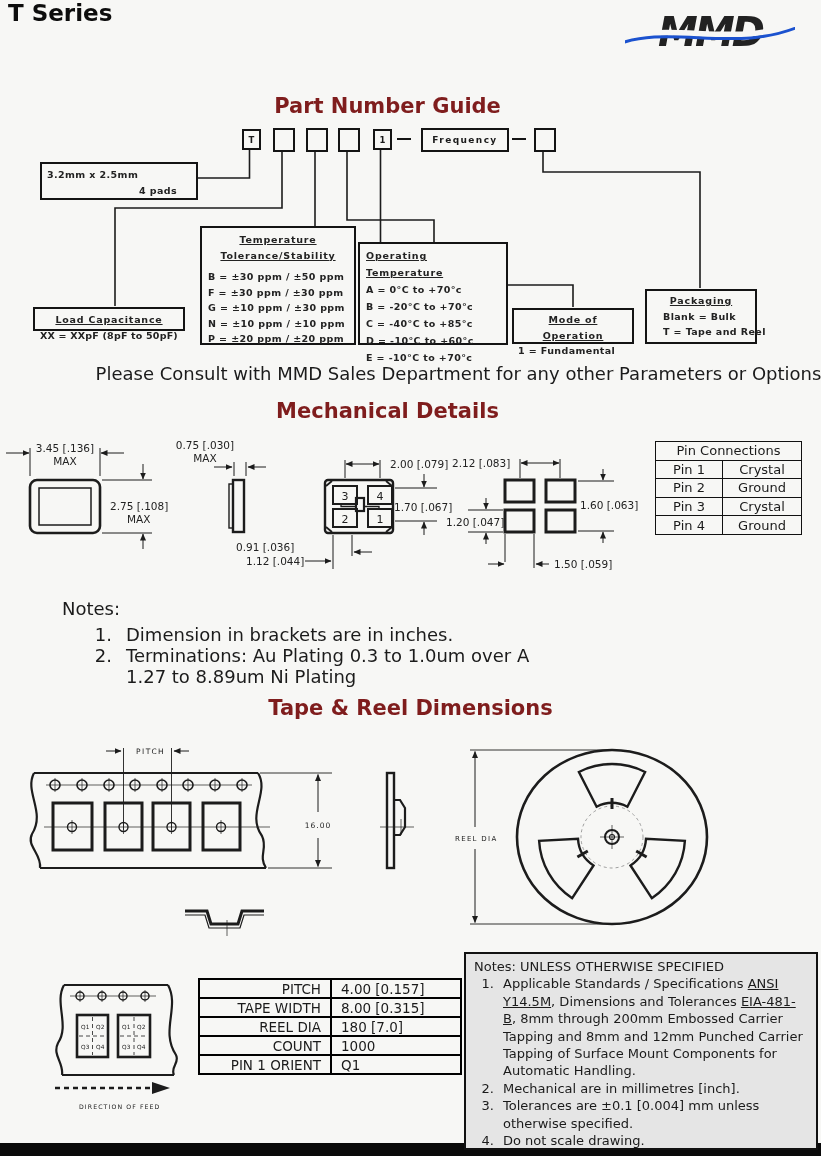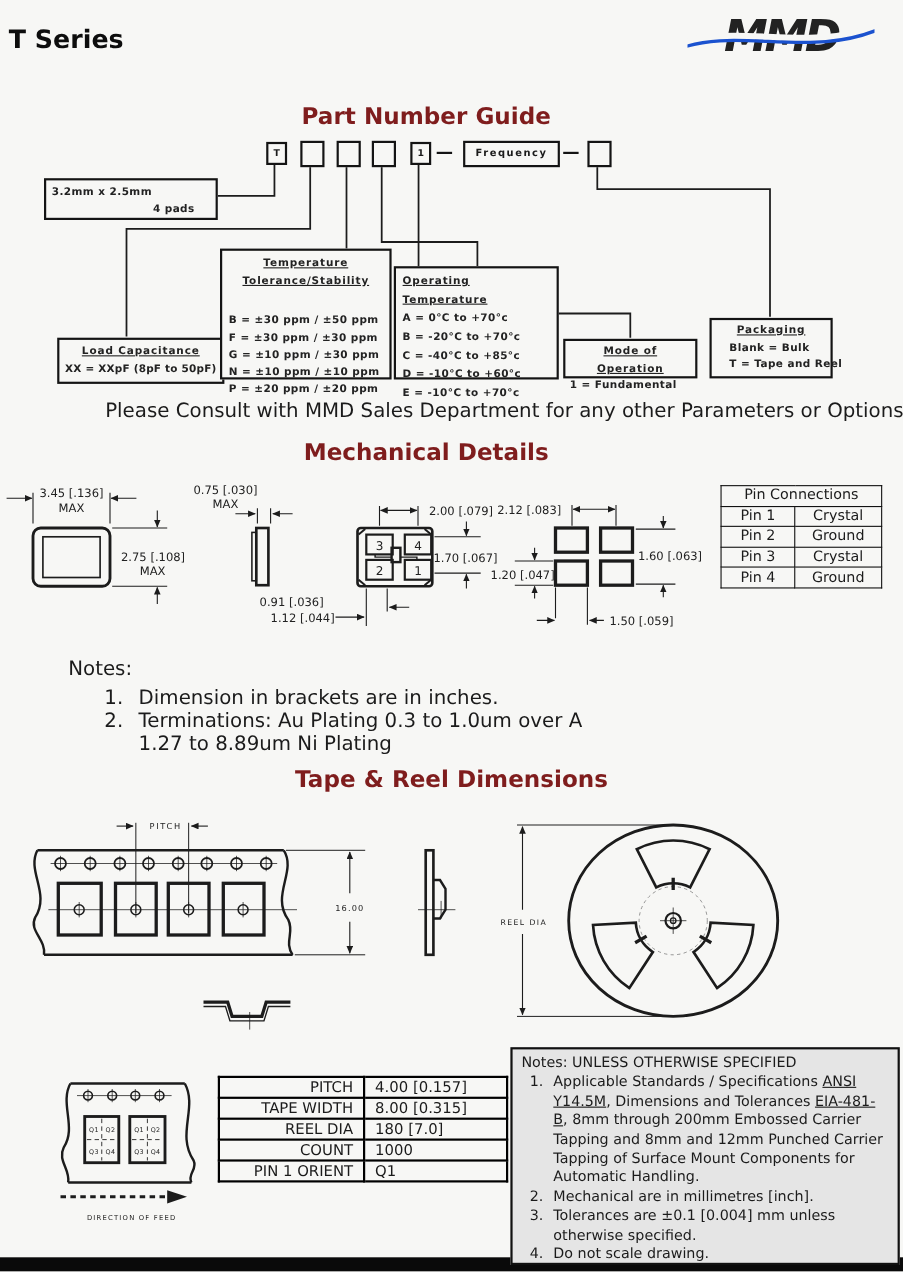--- a/index.html
+++ b/index.html
@@ -38,21 +38,21 @@
   .u{text-decoration:underline;}
   #footer-bar{background:#0a0a0a;z-index:1;}
   svg{display:block;}
   svg text{font-family:"DejaVu Sans","Liberation Sans",sans-serif;fill:#222;}
 </style>
 </head>
 <body>
 
 <div id="page">
 
-  <div class="abs page-title" style="left:8px;top:24px;">T Series</div>
+  <div class="abs page-title" style="left:8px;top:0;">T Series</div>
 
   <div class="abs" style="left:625px;top:6px;width:170px;height:55px;">
     <svg width="170" height="55" viewBox="0 0 170 55">
       <text x="85" y="40" text-anchor="middle" font-size="40" font-weight="bold" font-style="italic" fill="#1b52cf" letter-spacing="-3">MMD</text>
       <path d="M -12,36 C 45,12 112,46 180,14" stroke="#f7f7f5" stroke-width="6" fill="none"></path>
       <path d="M -12,40 C 45,16 112,50 180,18" stroke="#1b52cf" stroke-width="3" fill="none"></path>
     </svg>
   </div>
 
   <div class="abs section-title" style="left:0;top:94px;width:775px;">Part Number Guide</div>
@@ -81,29 +81,29 @@
   <div class="pn-dash" style="left:397px;top:138px;width:14px;"></div>
   <div class="pn-box" style="left:421px;top:128px;width:84px;height:20px;font-size:9px;letter-spacing:1.4px;">Frequency</div>
   <div class="pn-dash" style="left:512px;top:138px;width:14px;"></div>
   <div class="pn-box" style="left:534px;top:128px;width:18px;height:20px;"></div>
 
   <div class="cbox" style="left:40px;top:162px;width:158px;height:38px;">
     <div>3.2mm x 2.5mm</div>
     <div style="text-align:right;padding-right:14px;">4 pads</div>
   </div>
 
-  <div class="cbox" style="left:52px;top:307px;width:152px;height:42px;padding:3px 2px;">
+  <div class="cbox" style="left:33px;top:307px;width:152px;height:24px;padding:3px 2px;">
     <div class="ttl">Load Capacitance</div>
     <div class="itm" style="text-align:center;letter-spacing:.2px;">XX = XXpF (8pF to 50pF)</div>
   </div>
 
   <div class="cbox" style="left:200px;top:226px;width:156px;height:119px;padding:4px 6px;">
     <div class="ttl">Temperature</div>
     <div class="ttl">Tolerance/Stability</div>
-    <div class="itm" style="margin-top:21px;">B = ±30 ppm / ±50 ppm</div>
+    <div class="itm" style="margin-top:6px;">B = ±30 ppm / ±50 ppm</div>
     <div class="itm">F = ±30 ppm / ±30 ppm</div>
     <div class="itm">G = ±10 ppm / ±30 ppm</div>
     <div class="itm">N = ±10 ppm / ±10 ppm</div>
     <div class="itm">P = ±20 ppm / ±20 ppm</div>
   </div>
 
   <div class="cbox" style="left:358px;top:242px;width:150px;height:103px;padding:3px 6px;line-height:17px;">
     <div class="ttl" style="text-align:left;">Operating Temperature</div>
     <div class="itm">A = 0°C to +70°c</div>
     <div class="itm">B = -20°C to +70°c</div>

